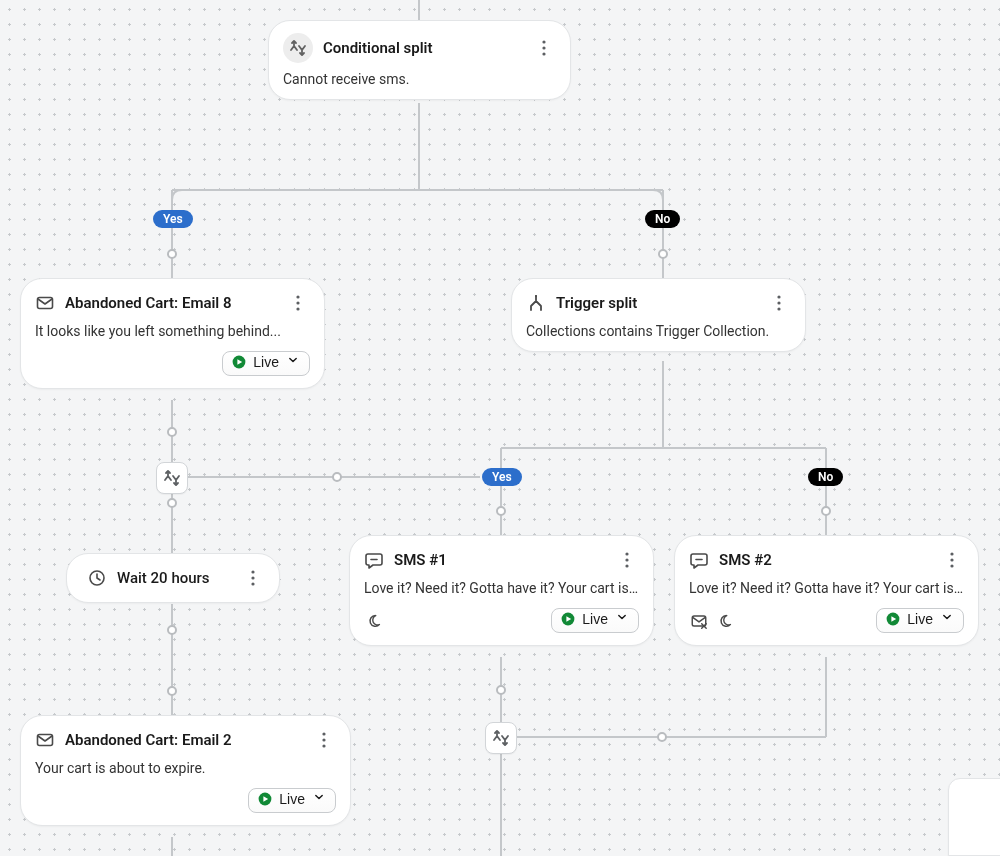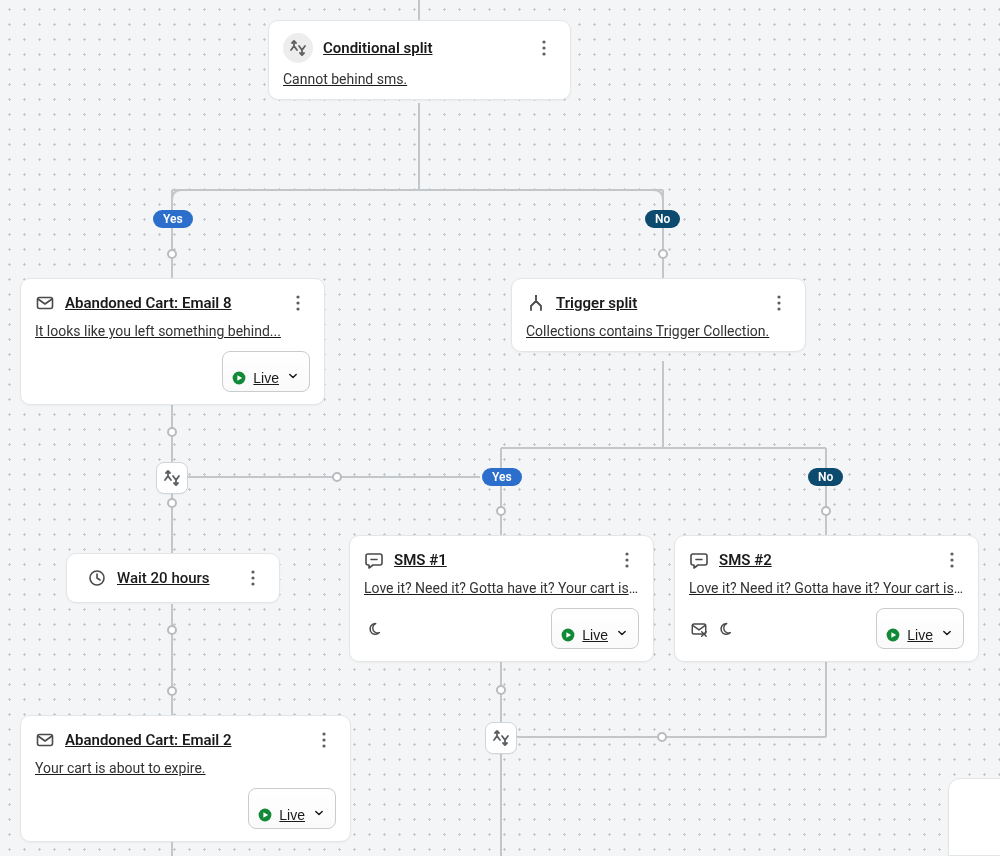--- a/index.html
+++ b/index.html
@@ -17,24 +17,23 @@
     position: absolute;
     top: 0; left: 0;
     width: 1000px;
     height: 856px;
     pointer-events: none;
   }
   .card {
     position: absolute;
     background: #ffffff;
     border: 1px solid #e3e5e7;
-    border-radius: 10px;
+    border-radius: 22px;
     box-shadow: 0 1px 2px rgba(0,0,0,0.04);
     padding: 12px 14px;
-    text-decoration: underline;
   }
   .card-header {
     display: flex;
     align-items: center;
     gap: 10px;
   }
   .card-header .title {
     font-weight: 600;
     font-size: 15px;
     flex: 1;
@@ -59,21 +58,21 @@
     gap: 6px;
     margin-right: auto;
     color: #5c5f62;
   }
   .status-btn {
     display: inline-flex;
     align-items: center;
     gap: 6px;
     border: 1px solid #c9cccf;
     border-radius: 8px;
-    padding: 16px 8px 4px 8px;
+    padding: 0 8px 4px 8px;
     font-size: 14px;
     font-weight: 500;
     background: linear-gradient(#fff,#fafafa);
     color: #1a1a1a;
     cursor: pointer;
   }
   .status-dot {
     display: inline-flex;
     align-items: center;
   }
@@ -104,21 +103,21 @@
   }
   .pill {
     position: absolute;
     padding: 2px 10px;
     border-radius: 999px;
     font-size: 12px;
     font-weight: 600;
     color: #fff;
     background: #2c6ecb;
   }
-  .pill.no { background: #0c4a6e; }
+  .pill.no { background: #000000; }
   .junction {
     position: absolute;
     width: 32px; height: 32px;
     background: #fff;
     border: 1px solid #d2d5d8;
     border-radius: 8px;
     display: flex;
     align-items: center;
     justify-content: center;
     color: #5c5f62;
@@ -259,21 +258,21 @@
           <use href="#i-split"></use>
         </svg>
       </span>
     <span class="title">Conditional split</span>
     <span class="dots-btn">
         <svg width="20" height="20" viewBox="0 0 20 20" fill="currentColor">
           <use href="#i-dots"></use>
         </svg>
       </span>
   </div>
-  <div class="desc">Cannot behind sms.</div>
+  <div class="desc">Cannot receive sms.</div>
 </div>
 
 <div class="card" style="left:20px; top:278px; width:305px;">
   <div class="card-header">
     <span class="plain-icon">
         <svg width="20" height="20" viewBox="0 0 20 20">
           <use href="#i-mail"></use>
         </svg>
       </span>
     <span class="title">Abandoned Cart: Email 8</span>

